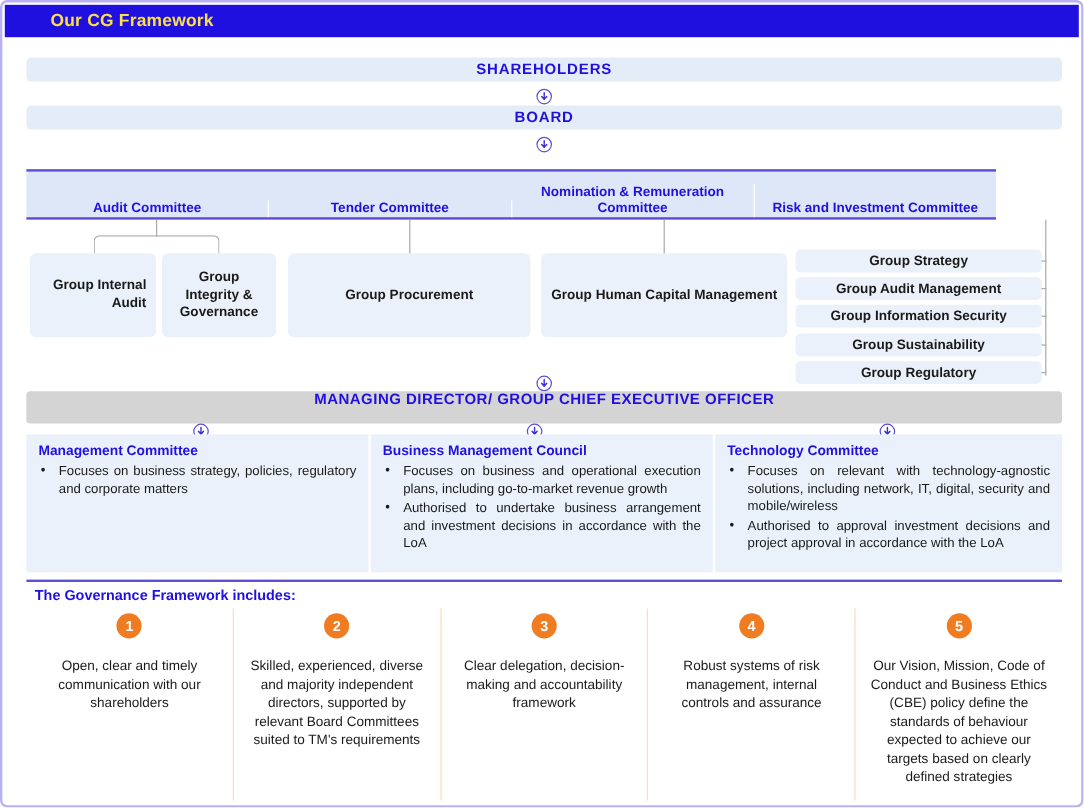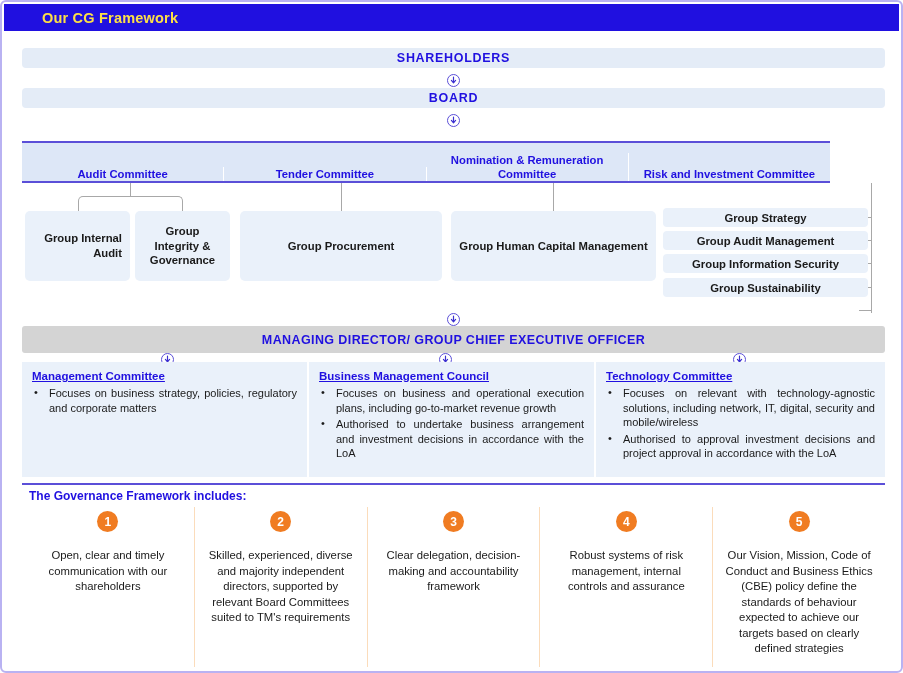--- a/index.html
+++ b/index.html
@@ -63,21 +63,21 @@
 
   #bar-mdceo {
     position: absolute;
     left: 20px;
     top: 324px;
     width: 863px;
     height: 27px;
     background: #d4d4d4;
     border-radius: 3px;
     display: flex;
-    align-items: center;
+    align-items: flex-start;
     justify-content: center;
   }
   #bar-mdceo .bar-label {
     color: #2010E0;
     font-size: 12.5px;
     font-weight: bold;
     letter-spacing: 0.4px;
   }
 
   
@@ -179,21 +179,20 @@
     height: 115px;
     background: #eaf1fa;
     box-sizing: border-box;
     padding: 8px 10px 0 10px;
   }
   .exco-title {
     color: #2010E0;
     font-size: 11.5px;
     font-weight: bold;
     margin-bottom: 4px;
-    text-decoration: underline;
   }
   .exco-list {
     margin: 0;
     padding: 0;
     list-style: none;
   }
   .exco-list li {
     position: relative;
     padding-left: 17px;
     margin-bottom: 2px;
@@ -320,20 +319,21 @@
 
   <div class="unit-box" style="left:23px; top:209px; width:105px; height:70px;text-align:right;">Group Internal Audit</div>
   <div class="unit-box" style="left:133px; top:209px; width:95px; height:70px;">Group Integrity &amp; Governance</div>
   <div class="unit-box" style="left:238px; top:209px; width:202px; height:70px;">Group Procurement</div>
   <div class="unit-box" style="left:449px; top:209px; width:205px; height:70px;">Group Human Capital Management</div>
 
   <div class="unit-strip" style="left:661px; top:206px; width:205px; height:19px;">Group Strategy</div>
   <div class="unit-strip" style="left:661px; top:229px; width:205px; height:19px;">Group Audit Management</div>
   <div class="unit-strip" style="left:661px; top:252px; width:205px; height:19px;">Group Information Security</div>
   <div class="unit-strip" style="left:661px; top:276px; width:205px; height:19px;">Group Sustainability</div>
+  <div class="unit-strip" style="left:661px; top:299px; width:205px; height:19px;">Group Regulatory</div>
 
   <div class="arrow-node" style="left:445px; top:311px;">
     <svg width="11" height="11" viewBox="0 0 11 11">
         <path d="M5.5 2.2 L5.5 7.2 M3.4 5.4 L5.5 7.8 L7.6 5.4" stroke="#3b2fd0" stroke-width="1.2" fill="none" stroke-linecap="round" stroke-linejoin="round"></path>
       </svg>
   </div>
 
   <div id="bar-mdceo">
     <span class="bar-label">MANAGING DIRECTOR/ GROUP CHIEF EXECUTIVE OFFICER</span>
   </div>

